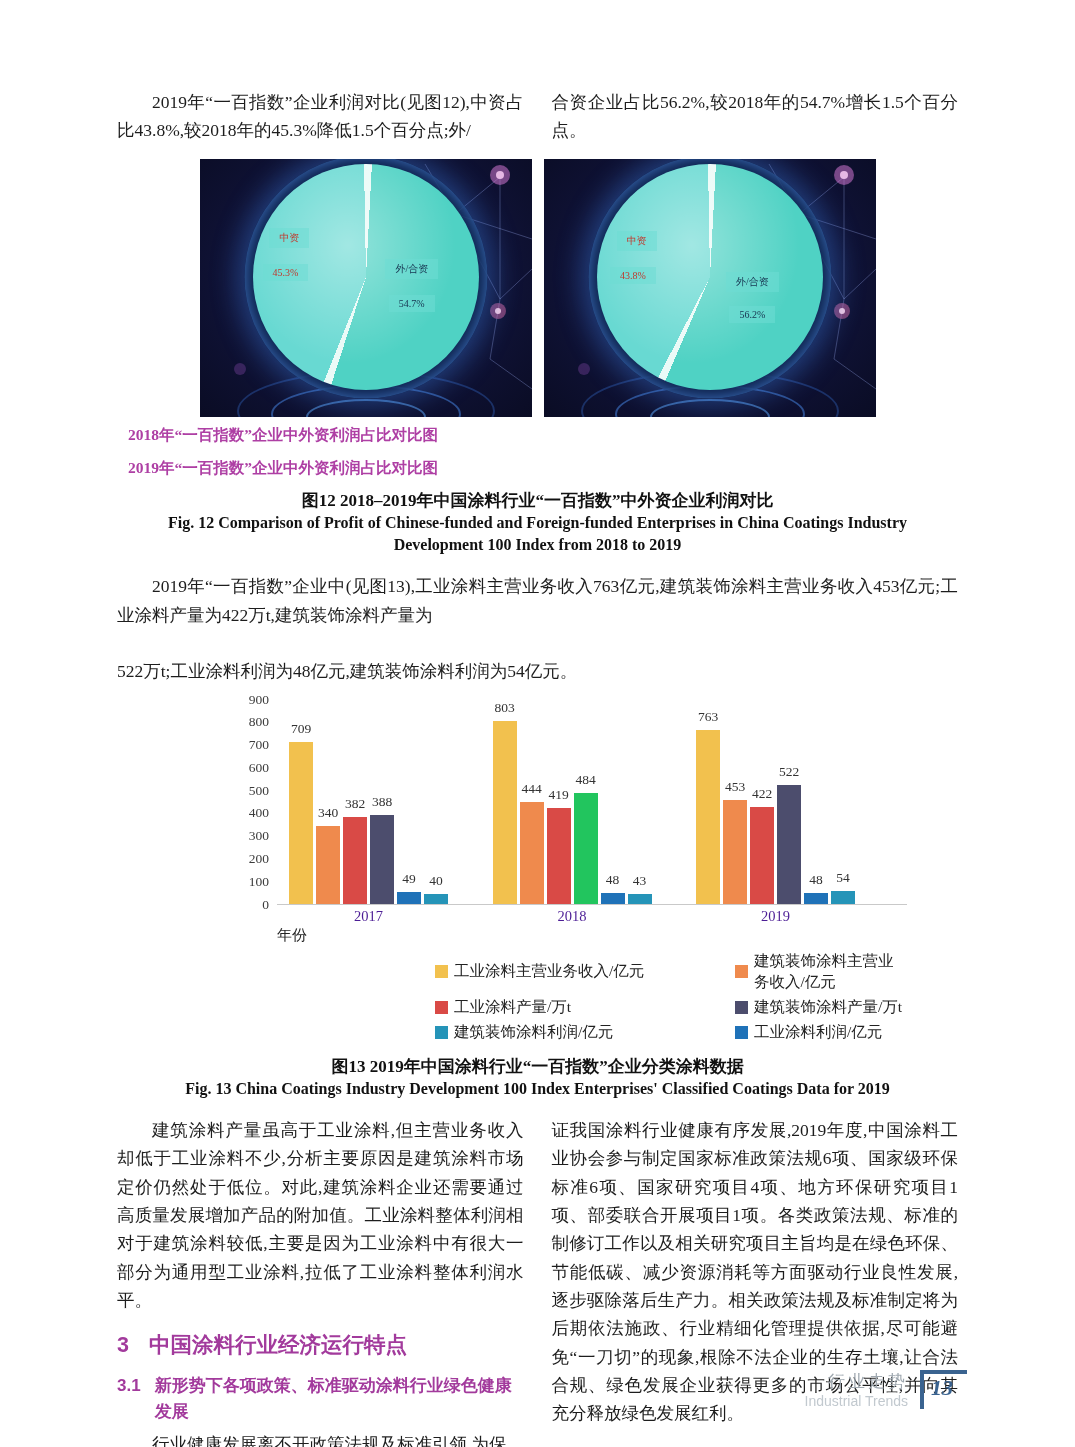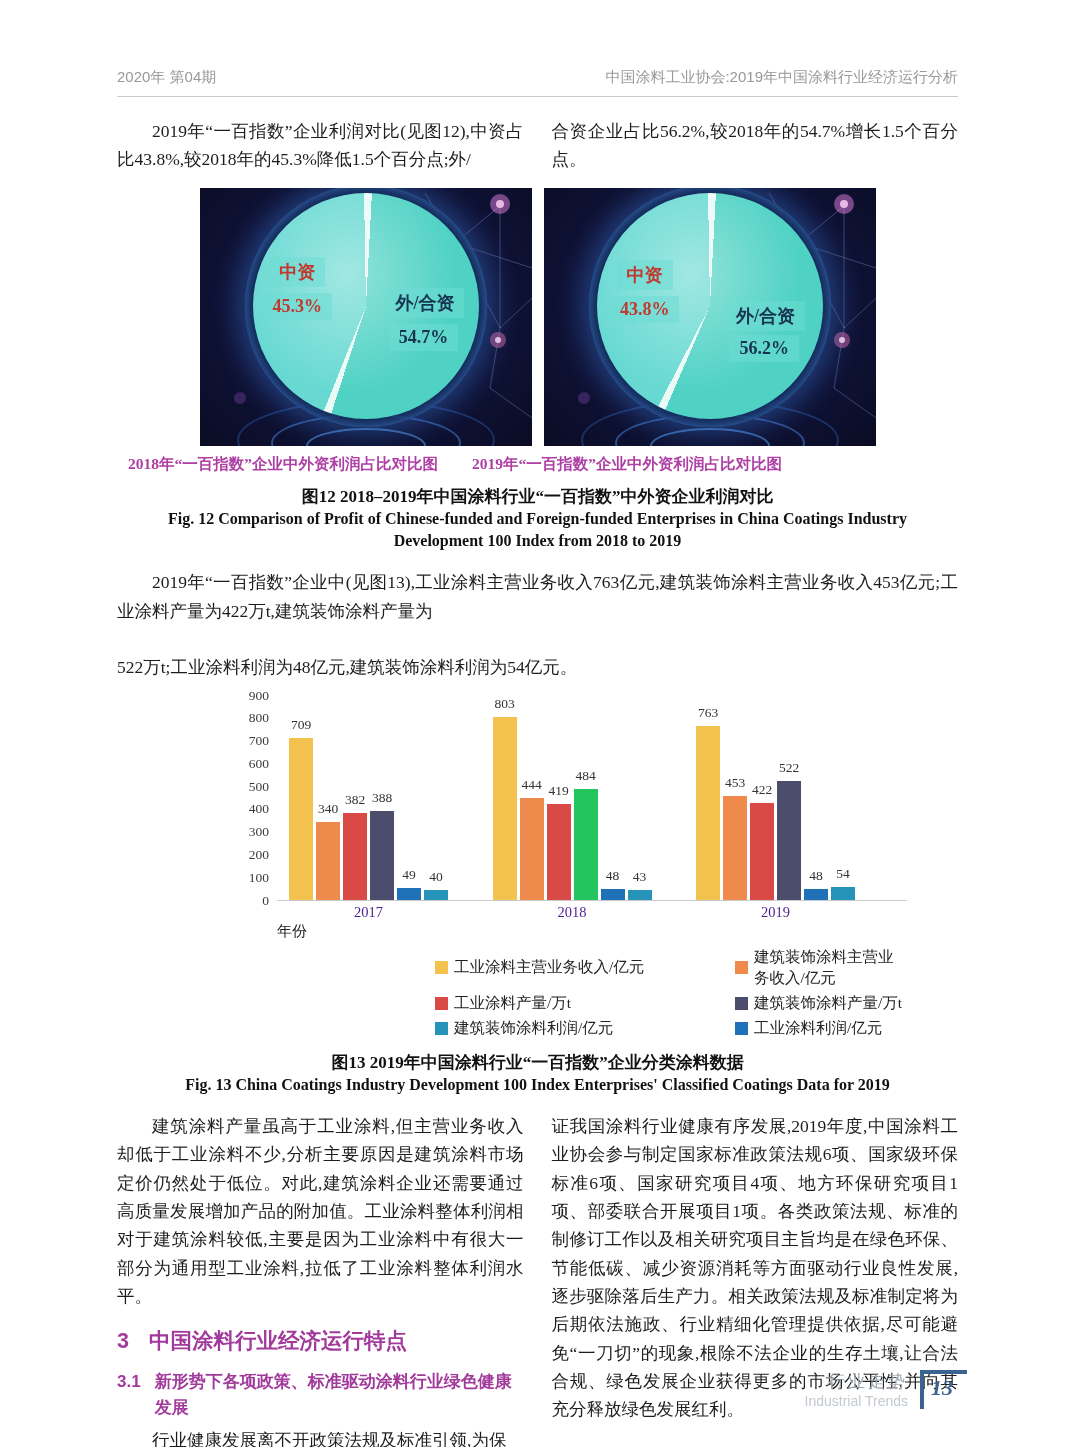--- a/index.html
+++ b/index.html
@@ -35,33 +35,33 @@
   .pie{position:absolute;left:50%;top:46%;transform:translate(-50%,-50%);
        width:226px;height:226px;border-radius:50%;}
   .pie::after{content:"";position:absolute;inset:0;border-radius:50%;
        background:radial-gradient(ellipse at 42% 36%, rgba(255,255,255,.38), rgba(255,255,255,0) 58%);}
   .ring2{position:absolute;left:50%;bottom:-26px;transform:translateX(-50%);
          width:190px;height:58px;border-radius:50%;border:2px solid rgba(70,130,220,.55);}
   .ring3{position:absolute;left:50%;bottom:-34px;transform:translateX(-50%);
          width:258px;height:80px;border-radius:50%;border:2px solid rgba(50,100,190,.4);}
   .ring4{position:absolute;left:50%;bottom:-18px;transform:translateX(-50%);
          width:120px;height:36px;border-radius:50%;border:2px solid rgba(90,160,240,.55);}
-  .pie-box{position:absolute;padding:3px 10px;font-size:18px;font-weight:bold;
+  .pie-box{position:absolute;padding:3px 10px;font-size:10px;font-weight:normal;
            background:rgba(110,220,212,.55);white-space:nowrap;z-index:3;}
   
   .pf .lab-dom {left:21%;top:27%;}
   .pf .val-dom {left:19%;top:41%;}
   .pf .lab-for {left:56%;top:39%;}
   .pf .val-for {left:57%;top:53%;}
   .pf2 .lab-dom{left:22%;top:28%;}
   .pf2 .val-dom{left:20%;top:42%;}
   .pf2 .lab-for{left:55%;top:44%;}
   .pf2 .val-for{left:56%;top:57%;}
 
-  .pie-captions{display:flex;justify-content:flex-start;gap:12px;margin-top:8px;}
+  .pie-captions{display:flex;justify-content:center;gap:12px;margin-top:8px;flex-direction:column;}
   .pie-captions span{width:332px;text-align:center;color:var(--caption-purple);
                      font-weight:bold;font-size:15.5px;}
 
   .figcap{text-align:center;margin-top:10px;color:#111;}
   .figcap .cn{font-weight:bold;font-size:17px;}
   .figcap .en{font-weight:bold;font-size:16px;line-height:1.4;}
 
   
   .chart-block{margin-top:14px;margin-left:118px;width:672px;}
   .chart{display:flex;}
@@ -101,24 +101,20 @@
   .pagenum{border-top:4px solid var(--footer-blue);border-left:4px solid var(--footer-blue);
            padding:1px 14px 8px 7px;color:var(--footer-blue);
            font-family:"Liberation Serif","DejaVu Serif",serif;
            font-style:italic;font-weight:bold;font-size:22px;}
 </style>
 </head>
 <body>
 
 <div class="page">
 
-  <div class="header">
-    <span>2020年  第04期</span>
-    <span>中国涂料工业协会:2019年中国涂料行业经济运行分析</span>
-  </div>
 
   <div class="cols">
     <div class="col indent">2019年“一百指数”企业利润对比(见图12),中资占比43.8%,较2018年的45.3%降低1.5个百分点;外/</div>
     <div class="col">合资企业占比56.2%,较2018年的54.7%增长1.5个百分点。</div>
   </div>
 
   <div class="figs">
 
     <div class="pie-fig pf">
       <svg class="deco" viewBox="0 0 332 258" preserveAspectRatio="none">

